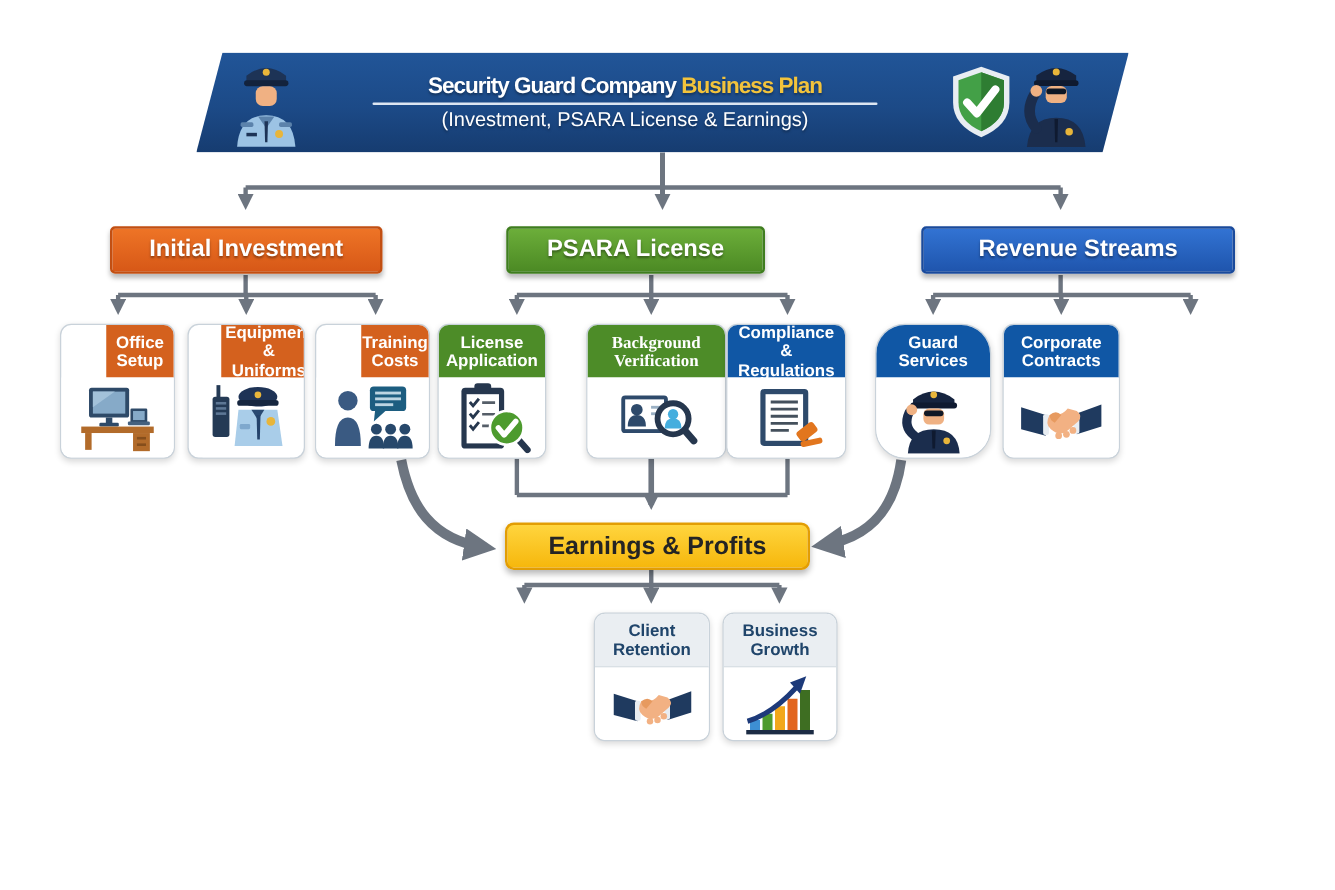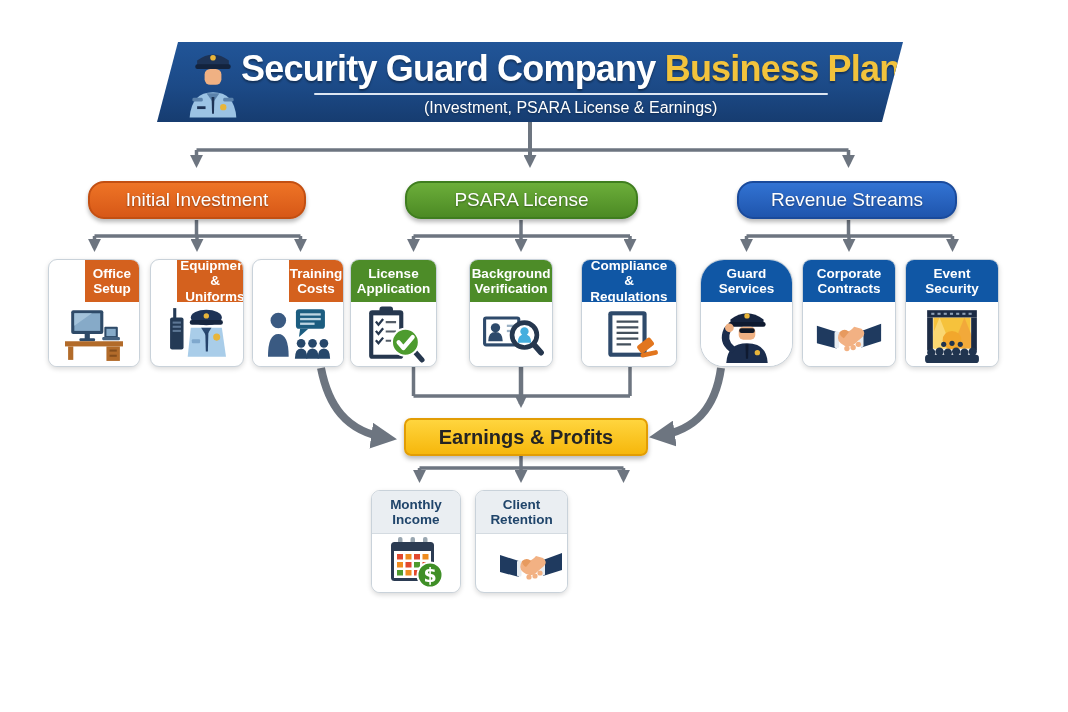--- a/index.html
+++ b/index.html
@@ -6,49 +6,49 @@
   #canvas{position:relative;width:1068px;height:712px;background:#ffffff;overflow:hidden;
           font-family:"Liberation Sans","DejaVu Sans",sans-serif;}
   
   #wires{position:absolute;left:0;top:0;width:1068px;height:712px;z-index:1;}
   
   .banner{position:absolute;left:157px;top:42px;width:746px;height:80px;z-index:2;
           background:linear-gradient(180deg,#215598 0%,#1c4a87 55%,#163c70 100%);
           clip-path:polygon(21px 0,100% 0,calc(100% - 21px) 100%,0 100%);
           display:flex;align-items:center;justify-content:space-between;padding:0 28px;box-sizing:border-box;}
   .banner-center{flex:1;text-align:center;color:#fff;}
-  .banner-title{font-size:36px;font-weight:bold;letter-spacing:-0.8px;white-space:nowrap;
+  .banner-title{font-size:18px;font-weight:bold;letter-spacing:-0.8px;white-space:nowrap;
                 text-shadow:0 2px 2px rgba(0,0,0,.35);}
   .banner-title .accent{color:#f2c33c;}
   .banner-underline{height:2px;background:#dde6f2;width:78%;margin:3px auto 4px;border-radius:2px;}
   .banner-sub{font-size:16px;font-weight:normal;text-shadow:0 1px 2px rgba(0,0,0,.35);}
   .banner-right{display:flex;align-items:center;gap:4px;}
   
-  .hbox{position:absolute;top:181px;height:38px;z-index:2;border-radius:16px;border:2px solid;
-        display:flex;align-items:center;justify-content:center;color:#fff;font-weight:normal;font-size:19px;
+  .hbox{position:absolute;top:181px;height:38px;z-index:2;border-radius:4px;border:2px solid;
+        display:flex;align-items:center;justify-content:center;color:#fff;font-weight:bold;font-size:19px;
         box-shadow:0 3px 4px rgba(0,0,0,.28);text-shadow:0 1px 2px rgba(0,0,0,.4);box-sizing:border-box;}
   #b-initial{left:88px;width:218px;background:linear-gradient(180deg,#ee7426,#d75817);border-color:#c24f12;}
-  #b-psara{left:405px;width:233px;background:linear-gradient(180deg,#6cae3a,#4c8a24);border-color:#3f7d1f;}
-  #b-revenue{left:737px;width:220px;background:linear-gradient(180deg,#3273d3,#1f55ad);border-color:#1a4a9b;}
+  #b-psara{left:405px;width:207px;background:linear-gradient(180deg,#6cae3a,#4c8a24);border-color:#3f7d1f;}
+  #b-revenue{left:737px;width:251px;background:linear-gradient(180deg,#3273d3,#1f55ad);border-color:#1a4a9b;}
   
   .card{position:absolute;z-index:2;background:#fff;border:1.5px solid #c9d2da;border-radius:9px;
         box-shadow:0 2px 5px rgba(0,0,0,.15);overflow:hidden;display:flex;flex-direction:column;box-sizing:border-box;}
   .row1{top:259px;height:108px;}
   .card .hd{height:42px;flex:0 0 42px;display:flex;align-items:center;justify-content:center;text-align:center;
         color:#fff;font-weight:bold;font-size:13.5px;line-height:1.12;padding:0 3px;}
   .hd-orange{background:#d4611e;margin-left:36px;}
   .hd-green{background:#4d8c28;}
   .hd-blue{background:#1057a5;}
   .hd-gray{background:#eaeef2;color:#20456b !important;border-bottom:1px solid #d4dbe1;font-size:14px;}
   .card .bd{flex:1;display:flex;align-items:center;justify-content:center;background:#fff;}
   #c-office{left:48px;width:92px;}   #c-equip{left:150px;width:94px;align-items:center;}  #c-training{left:252px;width:92px;}
-  #c-licapp{left:350px;width:87px;}  #c-bgver{left:469px;width:84px;} #c-compl{left:581px;width:96px;}
+  #c-licapp{left:350px;width:87px;}  #c-bgver{left:469px;width:112px;font-family:Liberation Serif, serif;} #c-compl{left:581px;width:96px;}
   #c-gsvc{left:700px;width:93px;border-radius:24px;}    #c-corp{left:802px;width:94px;}   #c-event{left:905px;width:94px;}
   .row2{top:490px;height:103px;}
-  #c-monthly{left:371px;width:90px;} #c-client{left:475px;width:93px;align-items:flex-end;} #c-growth{left:578px;width:92px;}
+  #c-monthly{left:371px;width:90px;} #c-client{left:475px;width:93px;} #c-growth{left:578px;width:92px;}
   
   #earnings{position:absolute;left:404px;top:418px;width:244px;height:38px;z-index:2;border-radius:7px;
         background:linear-gradient(180deg,#ffd53e,#f6b70c);border:2.5px solid #e29d04;box-sizing:border-box;
         display:flex;align-items:center;justify-content:center;color:#242424;font-weight:bold;font-size:20px;
         box-shadow:0 3px 5px rgba(0,0,0,.28);}
   .icon{display:block;}
 </style>
 </head>
 <body>
 
@@ -444,49 +444,39 @@
   <div class="card row1" id="c-corp">
     <div class="hd hd-blue">Corporate Contracts</div>
     <div class="bd">
         <span>
           <svg class="icon" width="72" height="58">
             <use href="#i-handshake"></use>
           </svg>
         </span>
       </div>
   </div>
-  <div class="card row1" id="c-event">
-    <div class="hd hd-blue">Event Security</div>
-    <div class="bd">
-        <span>
-          <svg class="icon" width="72" height="58">
-            <use href="#i-stage"></use>
-          </svg>
-        </span>
-      </div>
-  </div>
 
   <div id="earnings">
     <span>Earnings &amp; Profits</span>
   </div>
 
-  <div class="card row2" id="c-monthly">
-    <div class="hd hd-gray">Monthly Income</div>
-    <div class="bd">
-        <span>
-          <svg class="icon" width="68" height="56">
-            <use href="#i-calendar"></use>
-          </svg>
-        </span>
-      </div>
-  </div>
   <div class="card row2" id="c-client">
     <div class="hd hd-gray">Client Retention</div>
     <div class="bd">
         <span>
           <svg class="icon" width="72" height="56">
             <use href="#i-handshake"></use>
           </svg>
         </span>
       </div>
   </div>
+  <div class="card row2" id="c-growth">
+    <div class="hd hd-gray">Business Growth</div>
+    <div class="bd">
+        <span>
+          <svg class="icon" width="68" height="56">
+            <use href="#i-growth"></use>
+          </svg>
+        </span>
+      </div>
+  </div>
 
 </div>
 
 </body></html>

